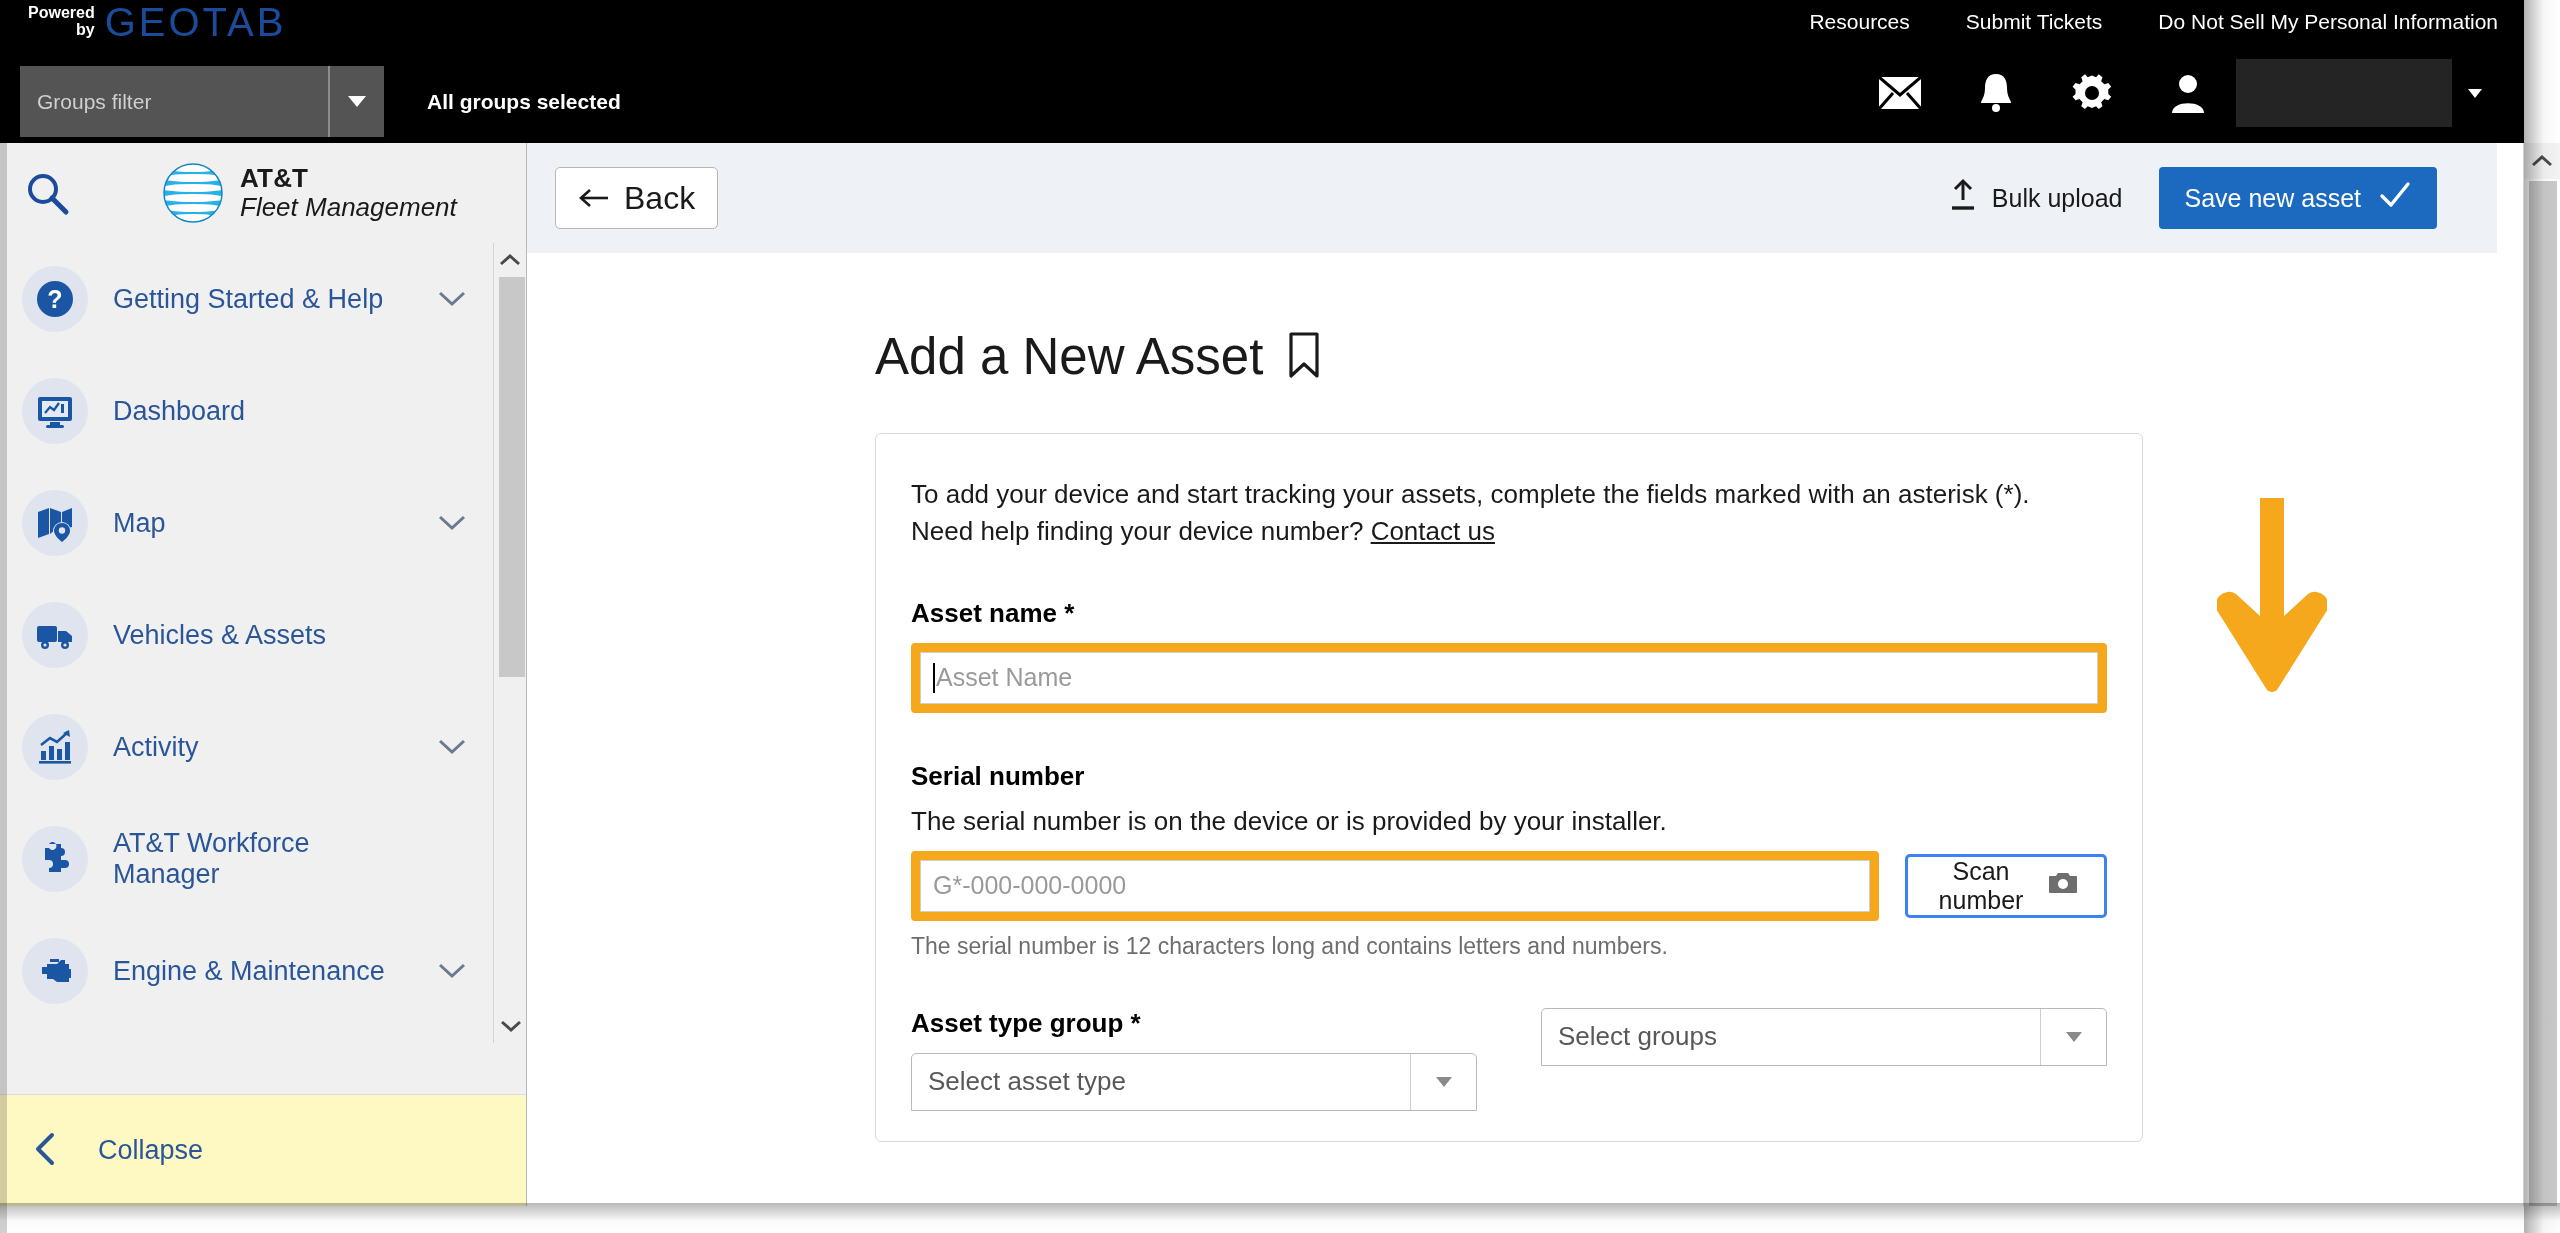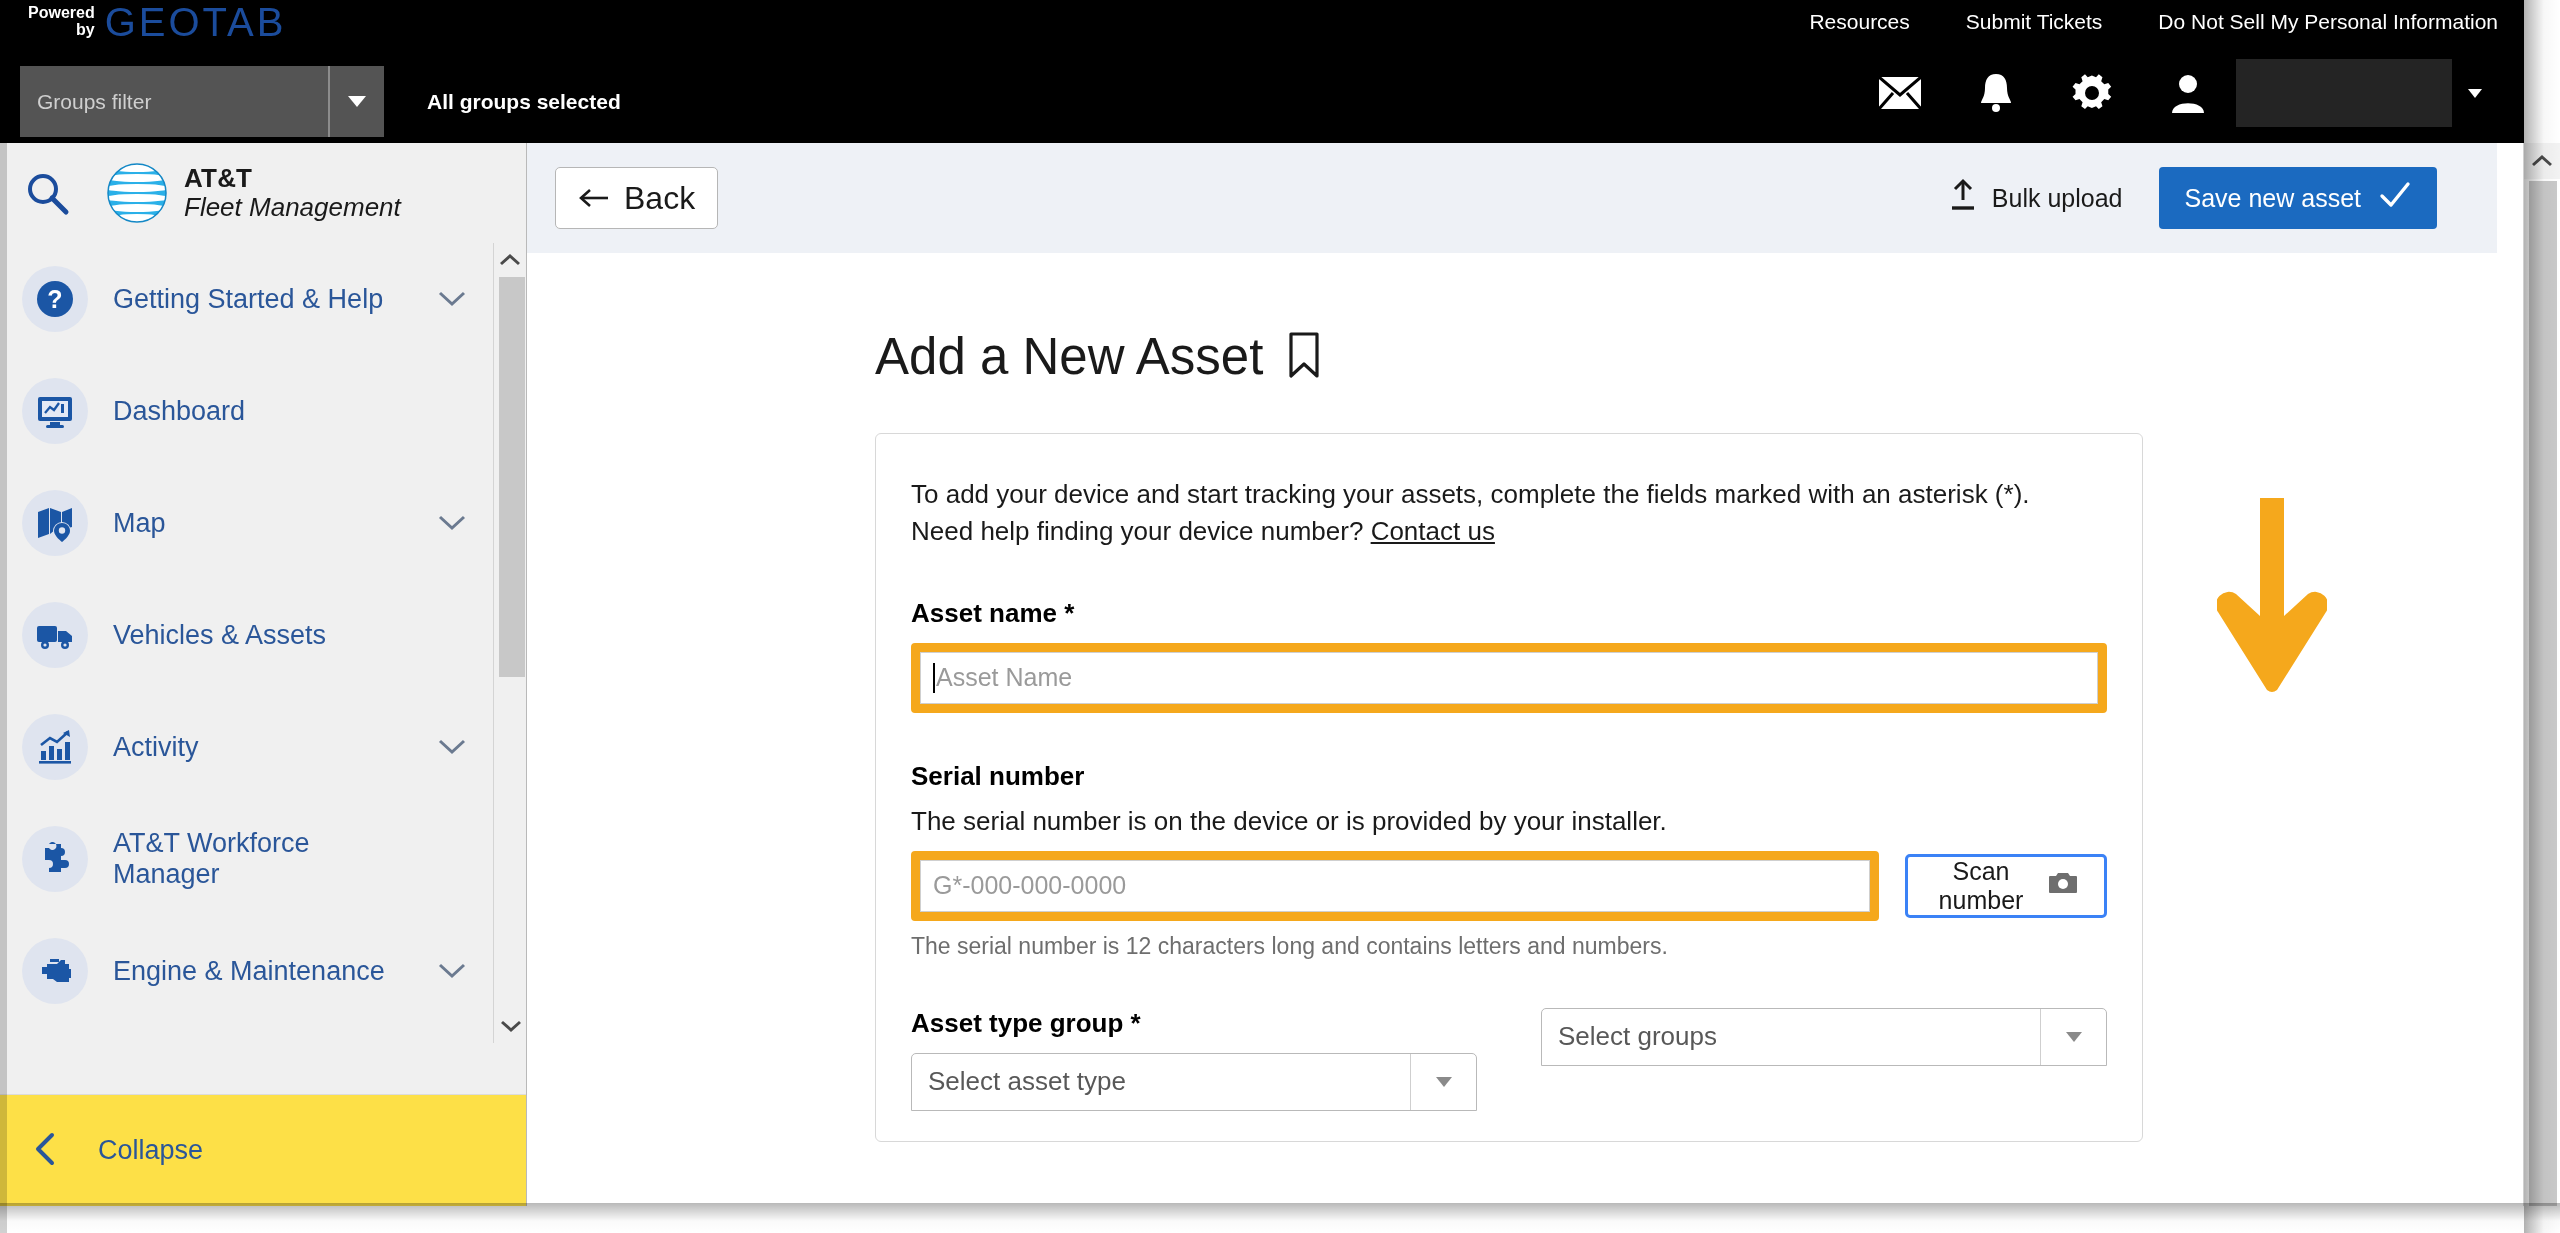--- a/index.html
+++ b/index.html
@@ -111,21 +111,21 @@
     position: absolute; left: 0; top: 143px;
     width: 527px; height: 1063px;
     background: #f0f0f0;
     border-right: 1px solid #b9b9b9;
     z-index: 4;
   }
   .sidebar-head {
     height: 100px;
     display: flex; align-items: center;
     padding: 12px 20px;
-    gap: 32px;
+    gap: 88px;
   }
   .search-icon-btn {
     width: 54px; height: 54px;
     display: flex; align-items: center; justify-content: center;
   }
   .brand {
     display: flex; align-items: center; gap: 16px;
   }
   .brand-text {
     display: flex; flex-direction: column;
@@ -169,21 +169,21 @@
   }
   .sb-thumb {
     position: absolute; left: 5px; top: 34px;
     width: 26px; height: 400px;
     background: #c8c8c8;
   }
 
   .collapse-row {
     position: absolute; left: 0; bottom: 0;
     width: 526px; height: 112px;
-    background: #fde047;
+    background: #fef9c3;
     border-top: 1px solid #dcdcdc;
     display: flex; align-items: center;
     padding-left: 32px; gap: 40px;
   }
   .collapse-label { font-size: 27px; color: #2a5699; }
 
   
   .content {
     position: absolute; left: 527px; top: 143px;
     width: 1970px; height: 1063px;

